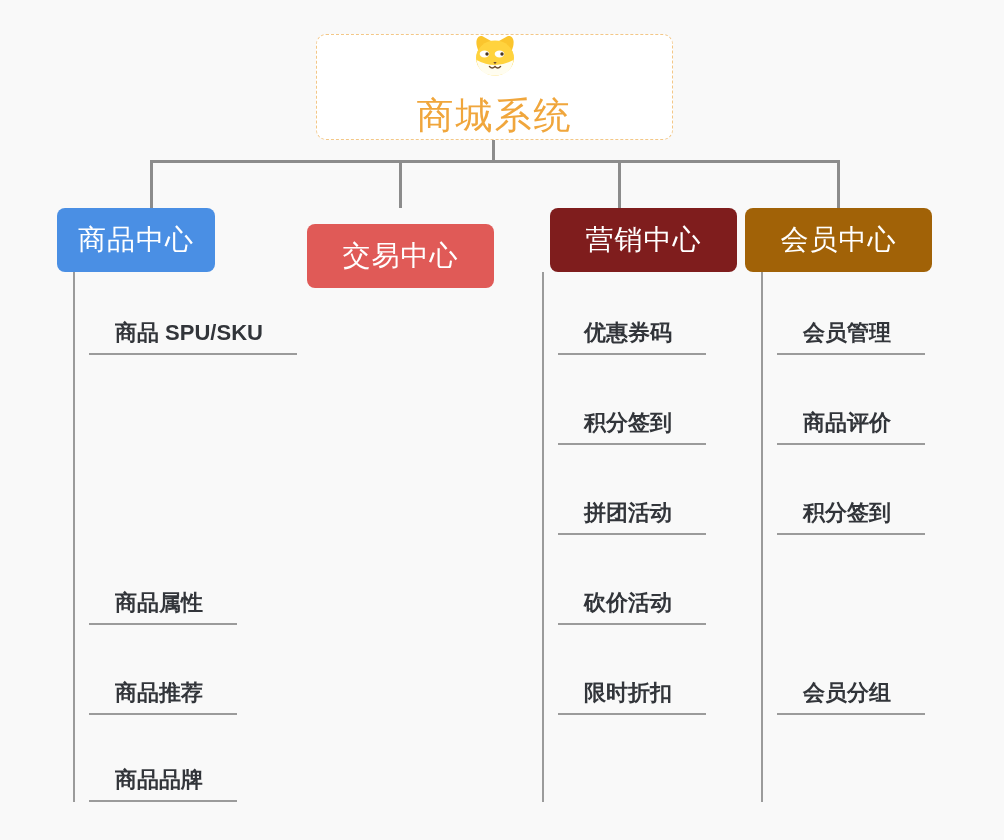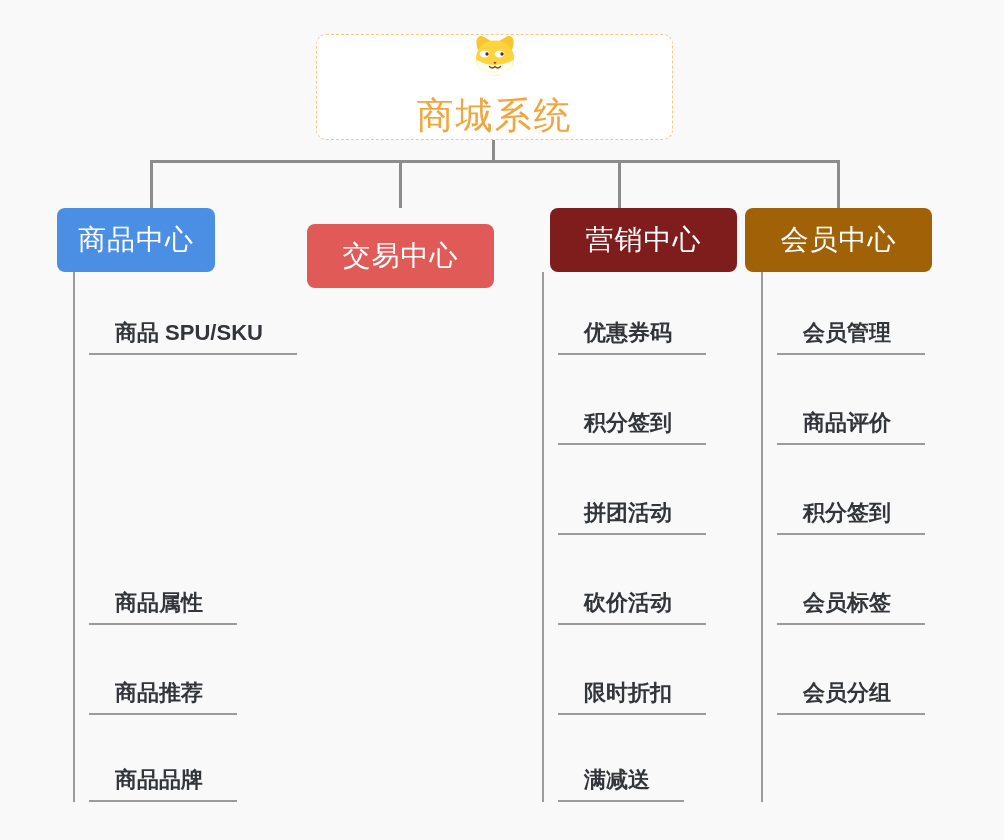--- a/index.html
+++ b/index.html
@@ -114,25 +114,23 @@
   </div>
 
 
   <div class="column" style="left:542px;">
     <div class="column-line"></div>
     <div class="leaf lt0">优惠券码</div>
     <div class="leaf lt1">积分签到</div>
     <div class="leaf lt2">拼团活动</div>
     <div class="leaf lt3">砍价活动</div>
     <div class="leaf lt4">限时折扣</div>
-    <div class="leaf lt5">满减送</div>
   </div>
 
   <div class="column" style="left:761px;">
     <div class="column-line"></div>
     <div class="leaf lt0">会员管理</div>
     <div class="leaf lt1">商品评价</div>
     <div class="leaf lt2">积分签到</div>
-    <div class="leaf lt3">会员标签</div>
     <div class="leaf lt4">会员分组</div>
   </div>
 
 </div>
 
 </body></html>

